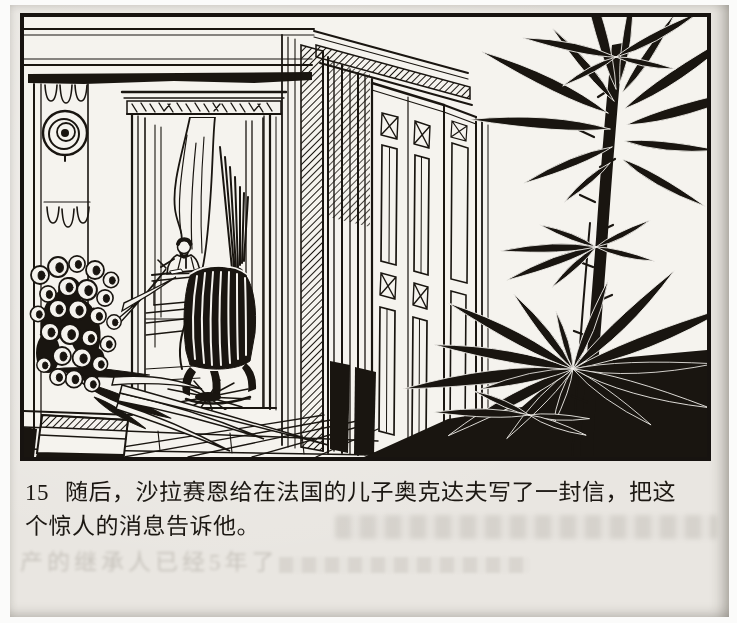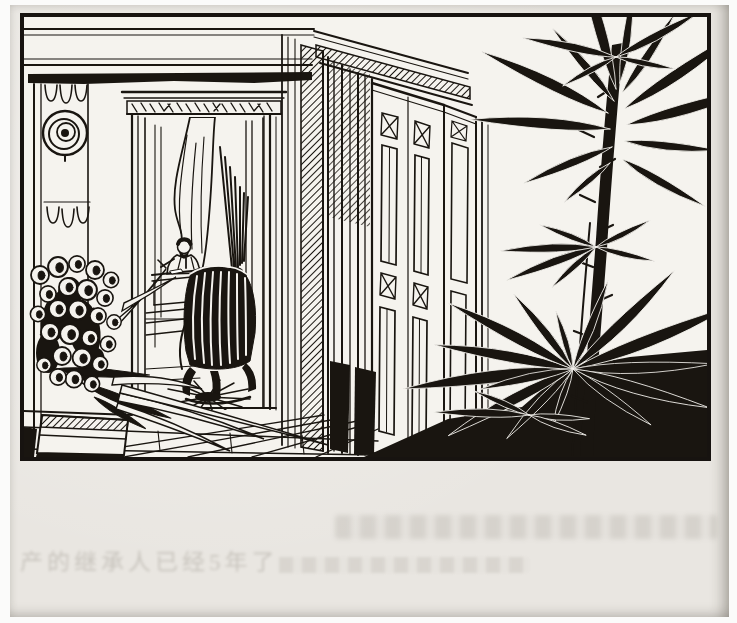--- a/index.html
+++ b/index.html
@@ -304,19 +304,21 @@
             <use href="#lf1" transform="translate(505,398) rotate(-170)"></use>
             <use href="#lf3" transform="translate(505,398) rotate(-148)"></use>
             <use href="#lf3" transform="translate(505,398) rotate(12)"></use>
             <use href="#lf3" transform="translate(505,398) rotate(28)"></use>
           </g>
         </g>
       </svg>
     </div>
 
     <div class="caption">
+      <div><span class="num">15</span><span>随后，沙拉赛恩给在法国的儿子奥克达夫写了一封信，把这</span></div>
+      <div><span>个惊人的消息告诉他。</span></div>
     </div>
 
     <div class="ghost1"></div>
     <div class="ghost2"><span>产的继承人已经5年了</span><span class="smear"></span></div>
 
   </div>
 </div>
 
 </body></html>

